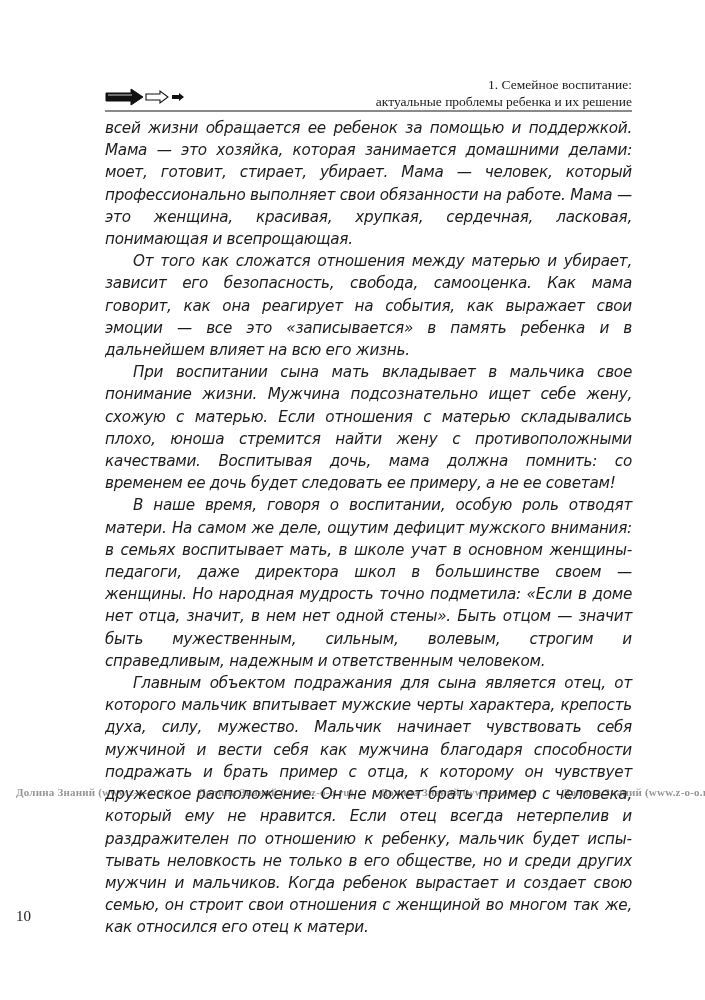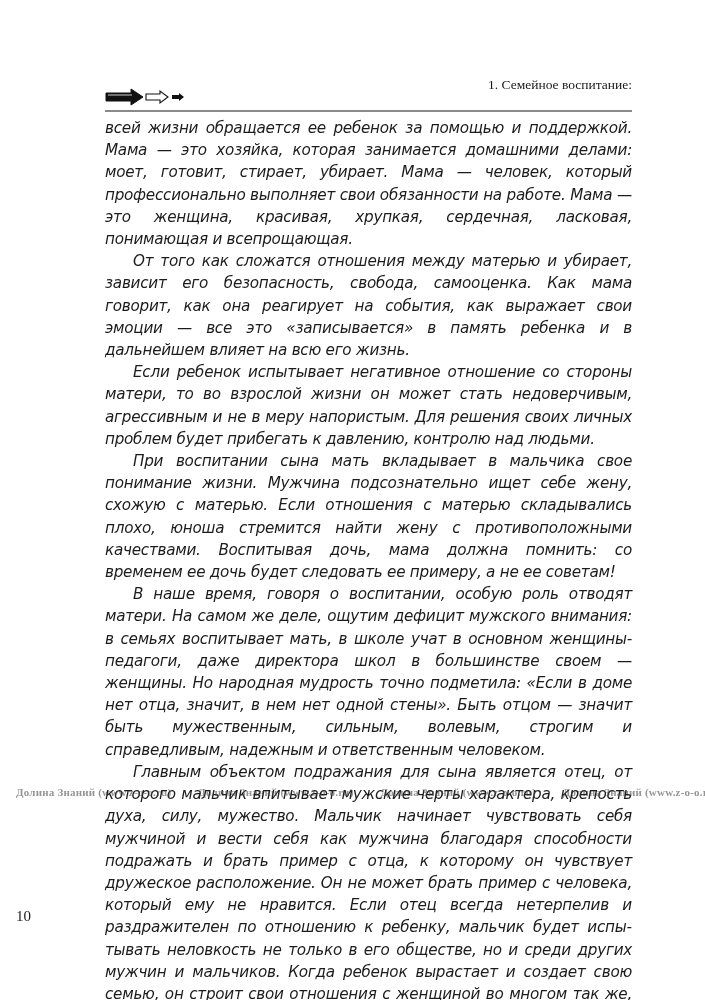--- a/index.html
+++ b/index.html
@@ -115,29 +115,29 @@
 
       <path d="M1 5 L26 5 L26 1 L38 9 L26 17 L26 13 L1 13 Z" fill="#111" stroke="#111" stroke-width="1"></path>
       <path d="M3 7 L27 7" stroke="#fff" stroke-width="0.8"></path>
 
       <path d="M41 6 L55 6 L55 3 L63 9 L55 15 L55 12 L41 12 Z" fill="#fff" stroke="#111" stroke-width="1.1"></path>
 
       <path d="M67 7 L74 7 L74 5 L79 9 L74 13 L74 11 L67 11 Z" fill="#111"></path>
     </svg>
     <div class="header-title">
       <span class="line">1. Семейное воспитание:</span>
+      <span class="line">актуальные проблемы ребенка и их решение</span>
     </div>
   </div>
 
   <div class="header-rule"></div>
 
   <div class="body-text">
     <p class="continued">всей жизни обращается ее ребенок за помощью и поддержкой. Мама — это хозяйка, которая занимается домашними делами: моет, готовит, стирает, убирает. Мама — человек, который профессио­нально выполняет свои обязанности на работе. Мама — это жен­щина, красивая, хрупкая, сердечная, ласковая, понимающая и все­прощающая.</p>
     <p>От того как сложатся отношения между матерью и убирает, зависит его безопасность, свобода, самооценка. Как мама говорит, как она реагирует на события, как выражает свои эмоции — все это «записывается» в память ребенка и в дальнейшем влияет на всю его жизнь.</p>
-    <p>Если ребенок испытывает негативное отношение со стороны ма­тери, то во взрослой жизни он может стать недоверчивым, агрессив­ным и не в меру напористым. Для решения своих личных проблем будет прибегать к давлению, контролю над людьми.</p>
     <p>При воспитании сына мать вкладывает в мальчика свое понима­ние жизни. Мужчина подсознательно ищет себе жену, схожую с ма­терью. Если отношения с матерью складывались плохо, юноша стре­мится найти жену с противоположными качествами. Воспитывая дочь, мама должна помнить: со временем ее дочь будет следовать ее примеру, а не ее советам!</p>
     <p>В наше время, говоря о воспитании, особую роль отводят матери. На самом же деле, ощутим дефицит мужского внимания: в семьях вос­питывает мать, в школе учат в основном женщины-педагоги, даже директора школ в большинстве своем — женщины. Но народная муд­рость точно подметила: «Если в доме нет отца, значит, в нем нет одной стены». Быть отцом — значит быть мужественным, сильным, волевым, строгим и справедливым, надежным и ответственным человеком.</p>
     <p>Главным объектом подражания для сына является отец, от которо­го мальчик впитывает мужские черты характера, крепость духа, силу, мужество. Мальчик начинает чувствовать себя мужчиной и вести себя как мужчина благодаря способности подражать и брать пример с отца, к которому он чувствует дружеское расположение. Он не может брать пример с человека, который ему не нравится. Если отец всегда нетер­пелив и раздражителен по отношению к ребенку, мальчик будет испы­тывать неловкость не только в его обществе, но и среди других мужчин и мальчиков. Когда ребенок вырастает и создает свою семью, он строит свои отношения с женщиной во многом так же, как относился его отец к матери.</p>
 
   </div>
 
   <div class="watermark">
     <span>Долина Знаний (www.z-o-o.ru)</span>
     <span>Долина Знаний (www.z-o-o.ru)</span>
     <span>Долина Знаний (www.z-o-o.ru)</span>

